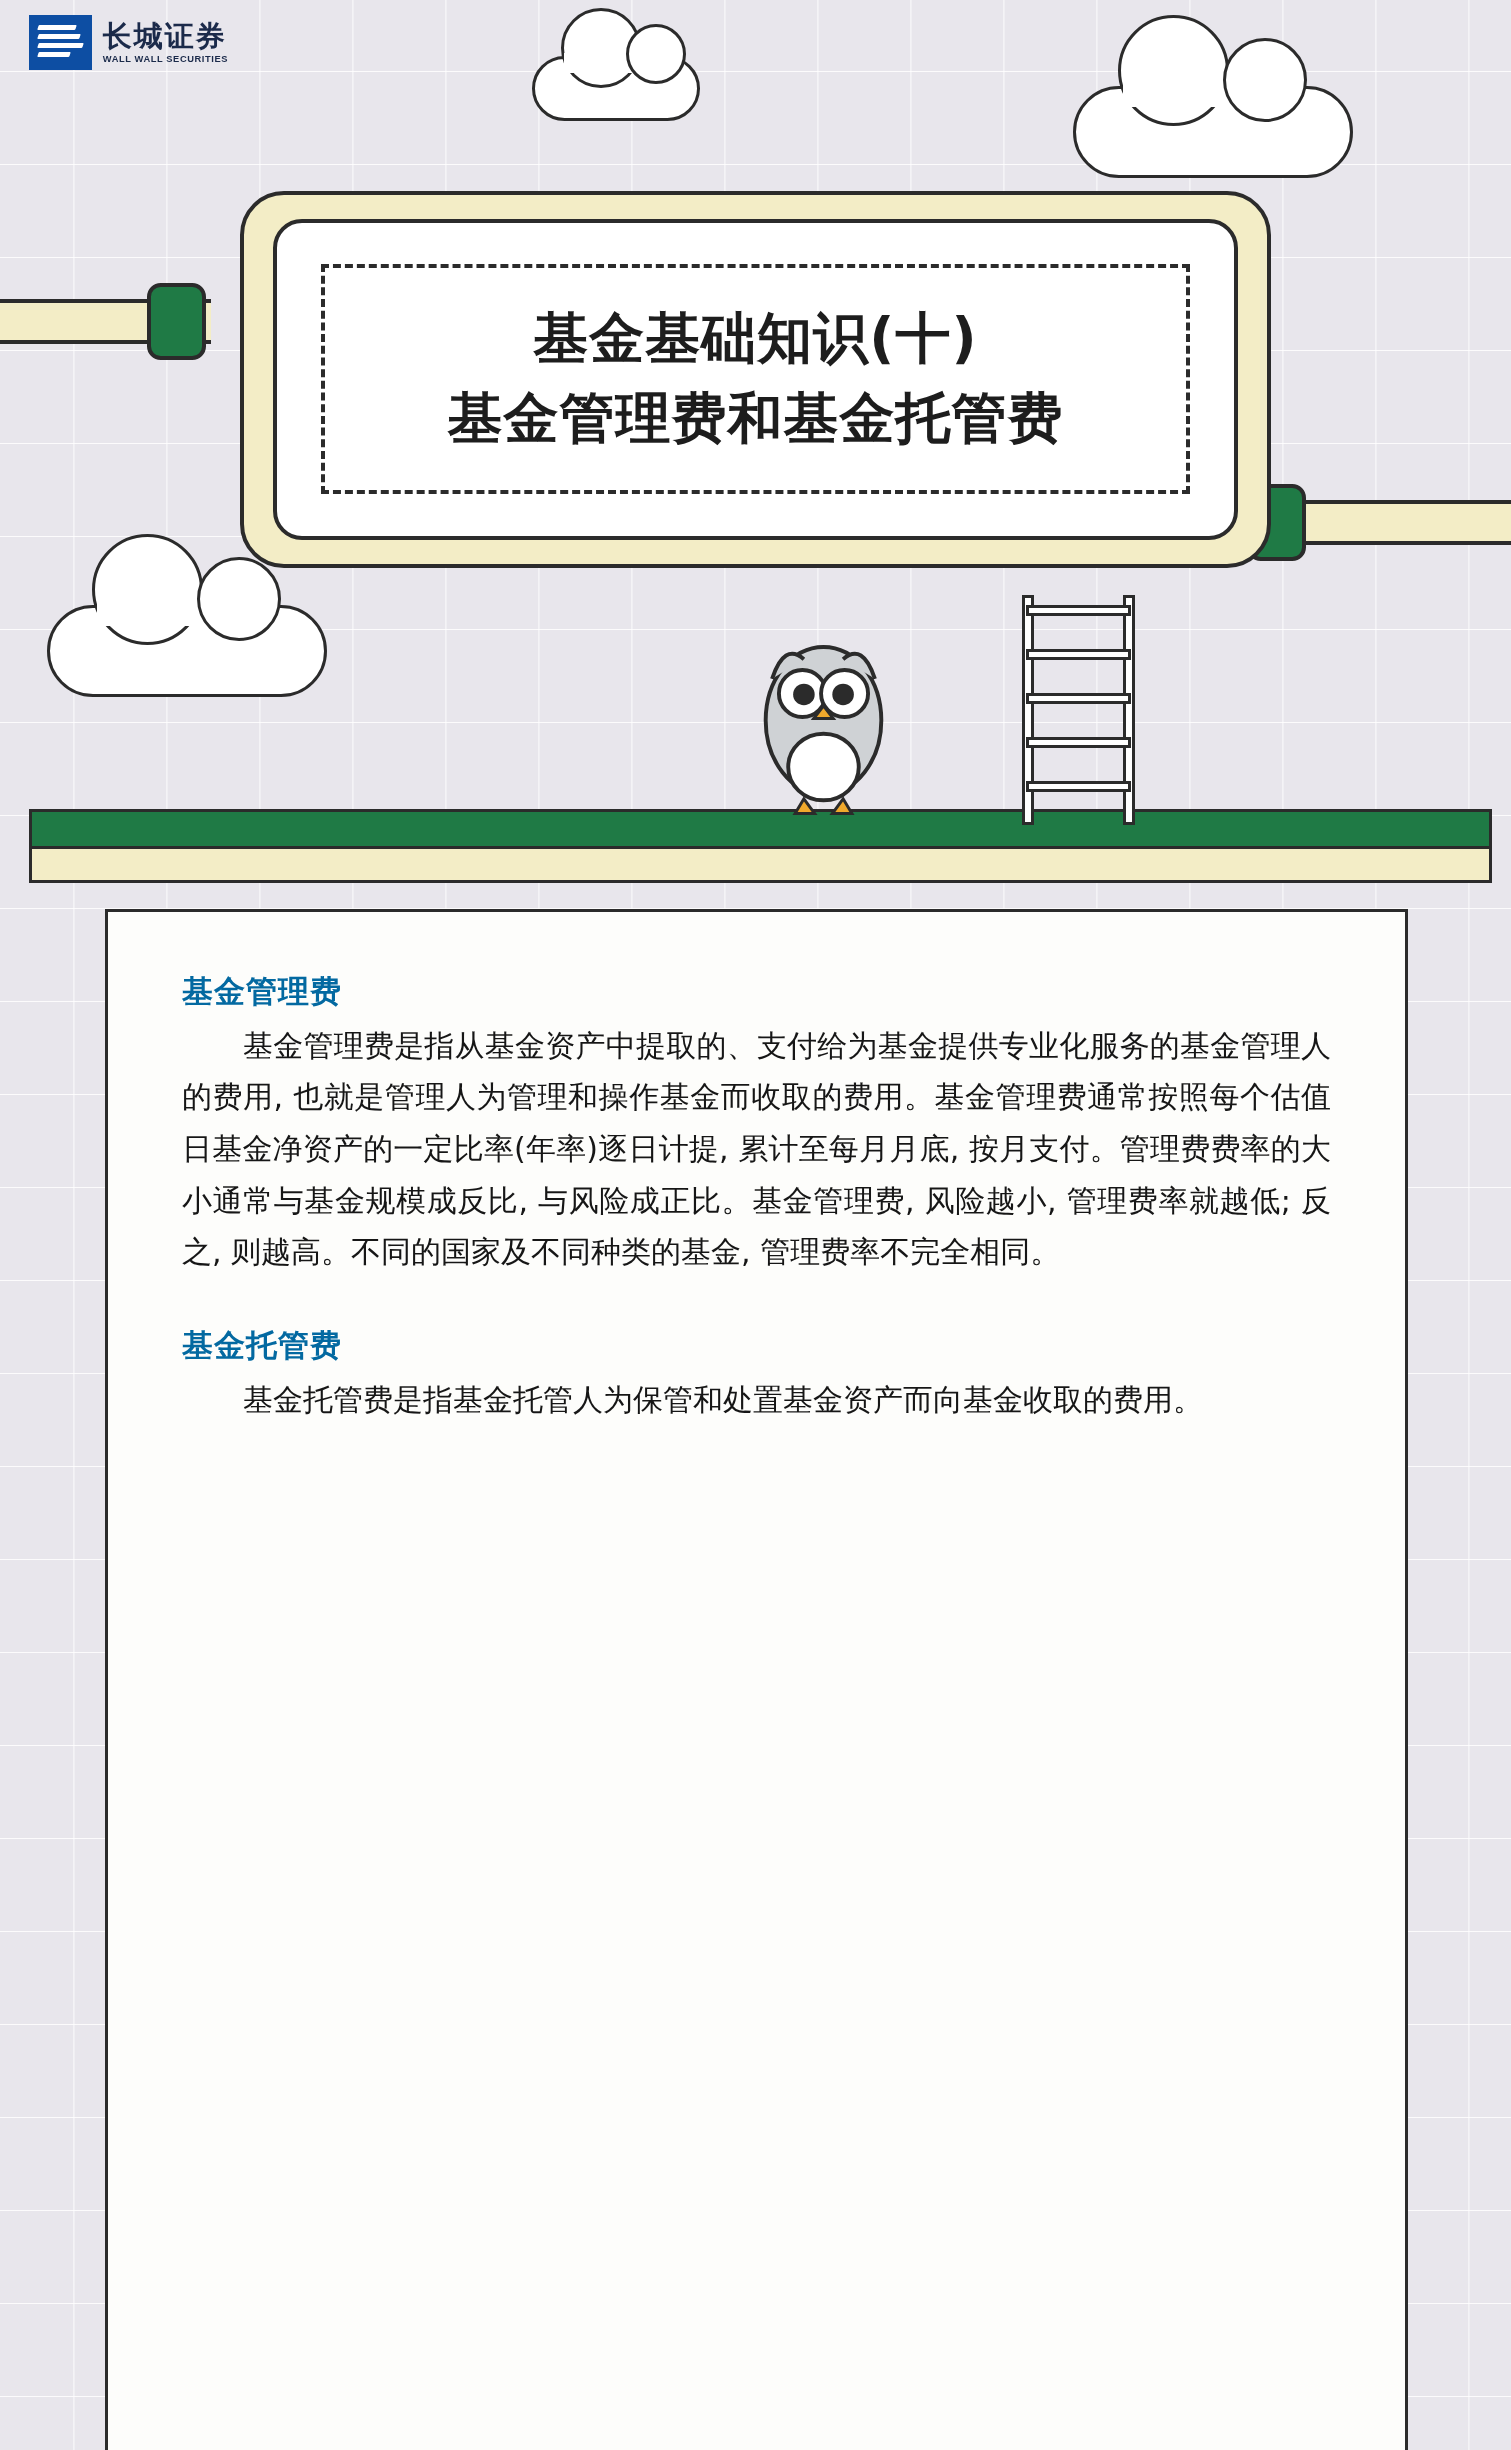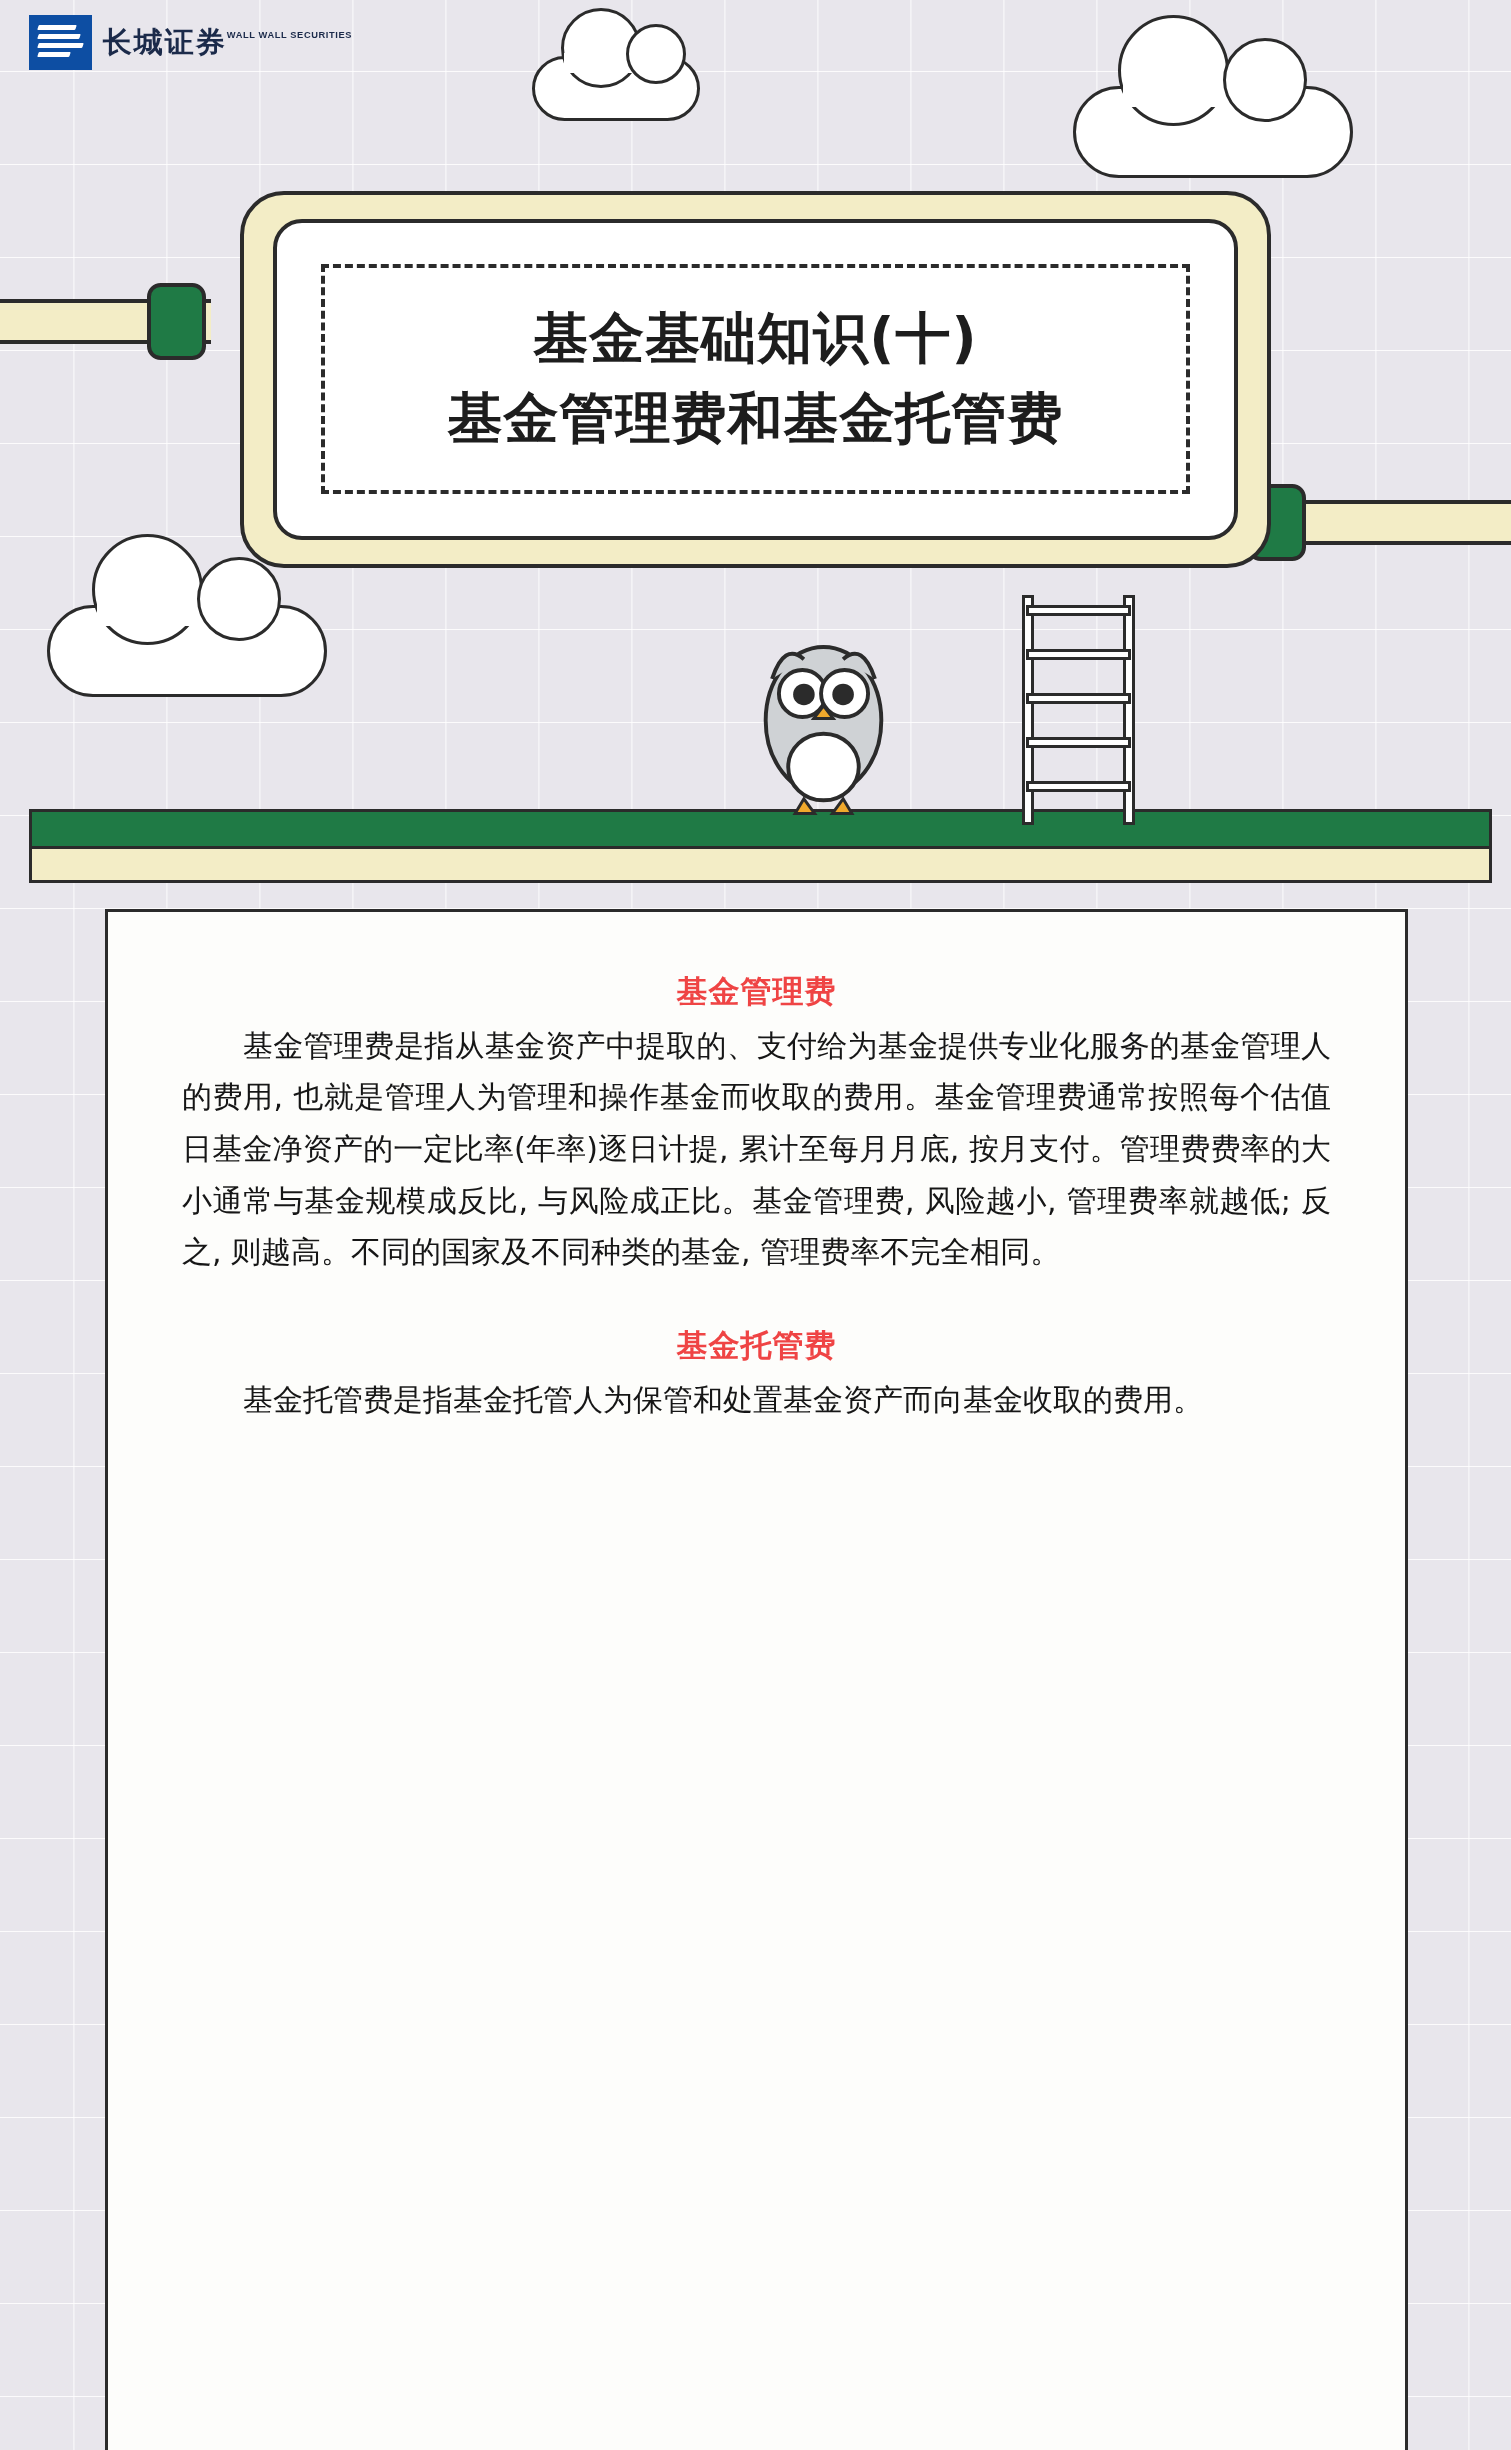--- a/index.html
+++ b/index.html
@@ -53,21 +53,21 @@
     border-radius: 1px;
     transform: skewX(-18deg);
   }
   .logo-mark .bar:nth-child(1) { top: 10.8px; width: 38px;}
   .logo-mark .bar:nth-child(2) { top: 19.6px; width: 42px;}
   .logo-mark .bar:nth-child(3) { top: 28px; width: 45px;}
   .logo-mark .bar:nth-child(4) { top: 37px; width: 32px;}
   .logo-text {
     margin-left: 10.8px;
     display: flex;
-    flex-direction: row;
+    flex-direction: column;
     justify-content: center;
   }
   .logo-cn {
     font-size: 29px;
     font-weight: bold;
     color: #1b2a4a;
     letter-spacing: 2px;
     line-height: 1.05;
     font-family: "DejaVu Sans", "Liberation Sans", sans-serif;
   }
@@ -247,22 +247,21 @@
     border: 3.9px solid #2b2b2b;
     box-sizing: border-box;
     z-index: 30;
   }
   .card-main { left: 105px; top: 909px; width: 1303px; height: 1774px; padding: 59px 74px; }
 
   .sec-heading {
     font-family: "DejaVu Sans", "Liberation Sans", sans-serif;
     font-size: 31px;
     font-weight: bold;
-    color: #ef4444;
-    text-align: center;
+    color: #0369a1;
     letter-spacing: 1px;
     margin: 0 0 6.9px 0;
   }
   .para {
     font-family: "DejaVu Sans", "Liberation Sans", sans-serif;
     font-size: 30px;
     line-height: 1.72;
     color: #161616;
     text-indent: 61px;
     text-align: justify;

